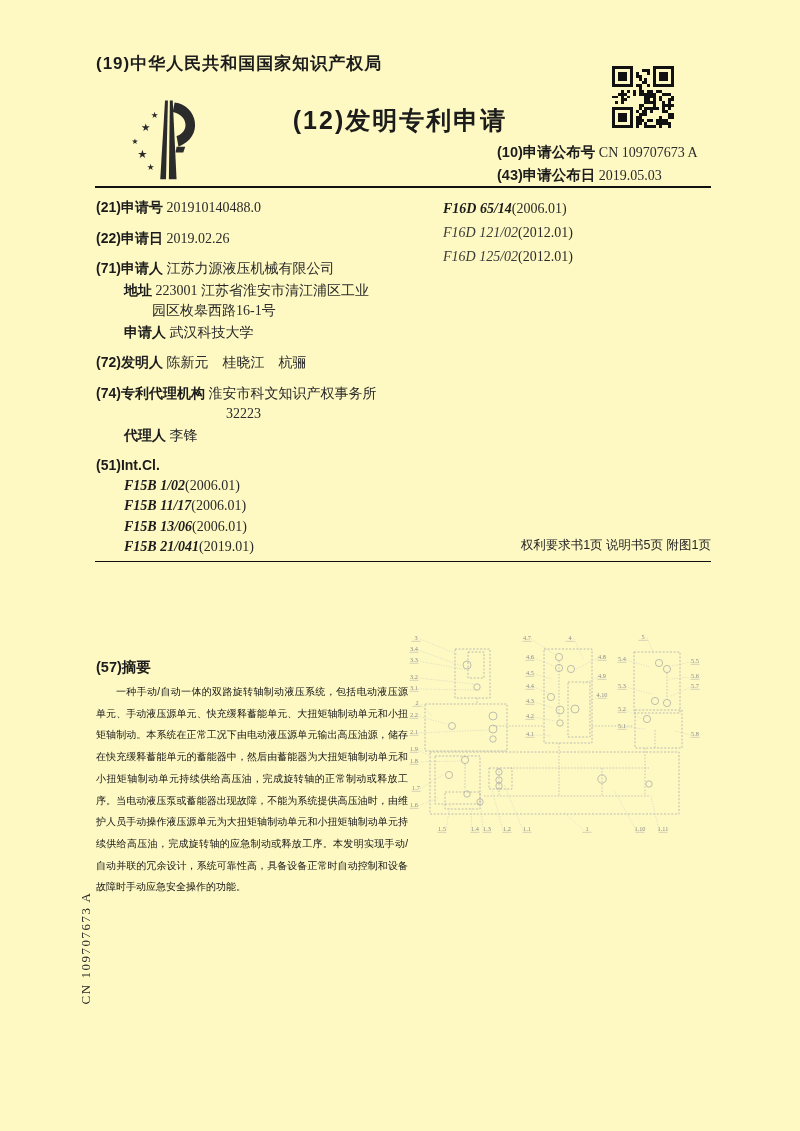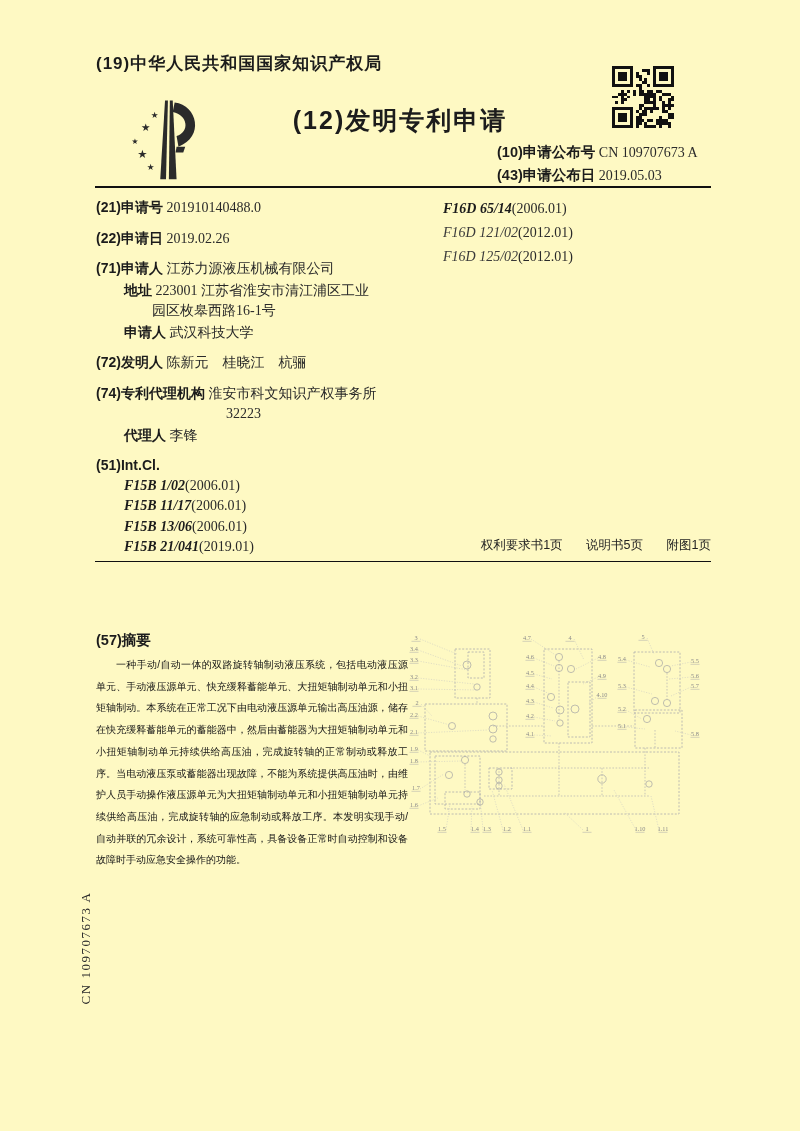--- a/index.html
+++ b/index.html
@@ -24,27 +24,27 @@
   .ind1{padding-left:28px;}
   .ind2{padding-left:56px;}
   .ind3{padding-left:130px;}
   .cls-row{padding-left:28px;}
   .cls-code{font-style:italic;font-weight:700;font-family:"Liberation Serif",serif;}
   .biblio-right{left:443px;top:197px;width:268px;font-size:14px;line-height:24px;}
   .cls2-code{font-style:italic;font-family:"Liberation Serif",serif;}
   .cls2-bold{font-weight:700;}
   .cls2-light{color:#3a3a3a;}
   .pages-line{left:400px;top:537px;width:311px;text-align:right;font-size:12.5px;font-family:"Liberation Sans",sans-serif;color:#222;}
-  .pages-line span{margin-left:20px;}
+  .pages-line span{margin-left:0;}
 
   
   .sec-head{font-family:"Liberation Sans",sans-serif;font-weight:700;font-size:14.5px;}
   .sec54{left:96px;top:570px;width:330px;}
   .sec54 .title-text{font-family:"Liberation Sans",sans-serif;font-size:14px;line-height:21px;text-indent:2em;margin-top:4px;width:316px;}
-  .sec57{left:96px;top:631px;width:312px;}
+  .sec57{left:96px;top:658px;width:312px;}
   .abstract{font-family:"Liberation Sans",sans-serif;font-size:10px;line-height:21.7px;text-align:justify;text-indent:2em;margin-top:4px;color:#141414;}
 
   
   .figure{left:402px;top:624px;width:316px;height:238px;}
   .fig-svg{width:100%;height:100%;}
   .fig-svg .box{fill:none;stroke:#adadad;stroke-width:0.8;stroke-dasharray:2,1.6;}
   .fig-svg .sym{fill:none;stroke:#a5a5a5;stroke-width:0.7;}
   .fig-svg .wire{fill:none;stroke:#b3b3b3;stroke-width:0.7;stroke-dasharray:1.6,1.6;}
   .fig-svg .leader{stroke:#c2c2c2;stroke-width:0.5;stroke-dasharray:1.2,1.4;}
   .fig-svg .flabel{fill:#8a8a8a;font-size:6.3px;font-family:"Liberation Serif",serif;}

